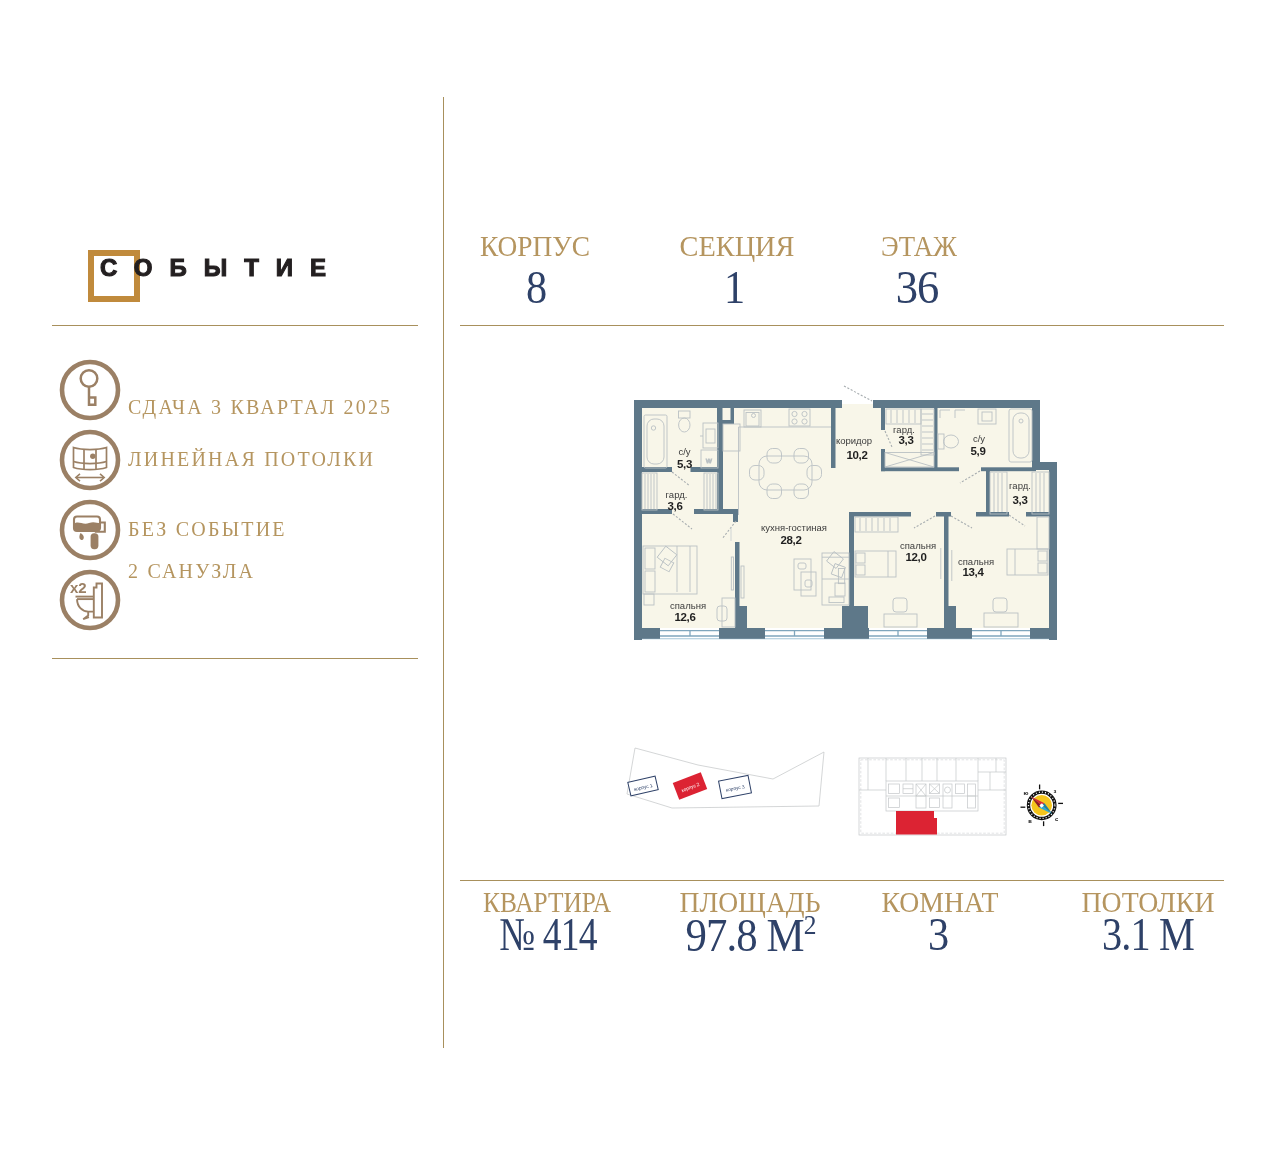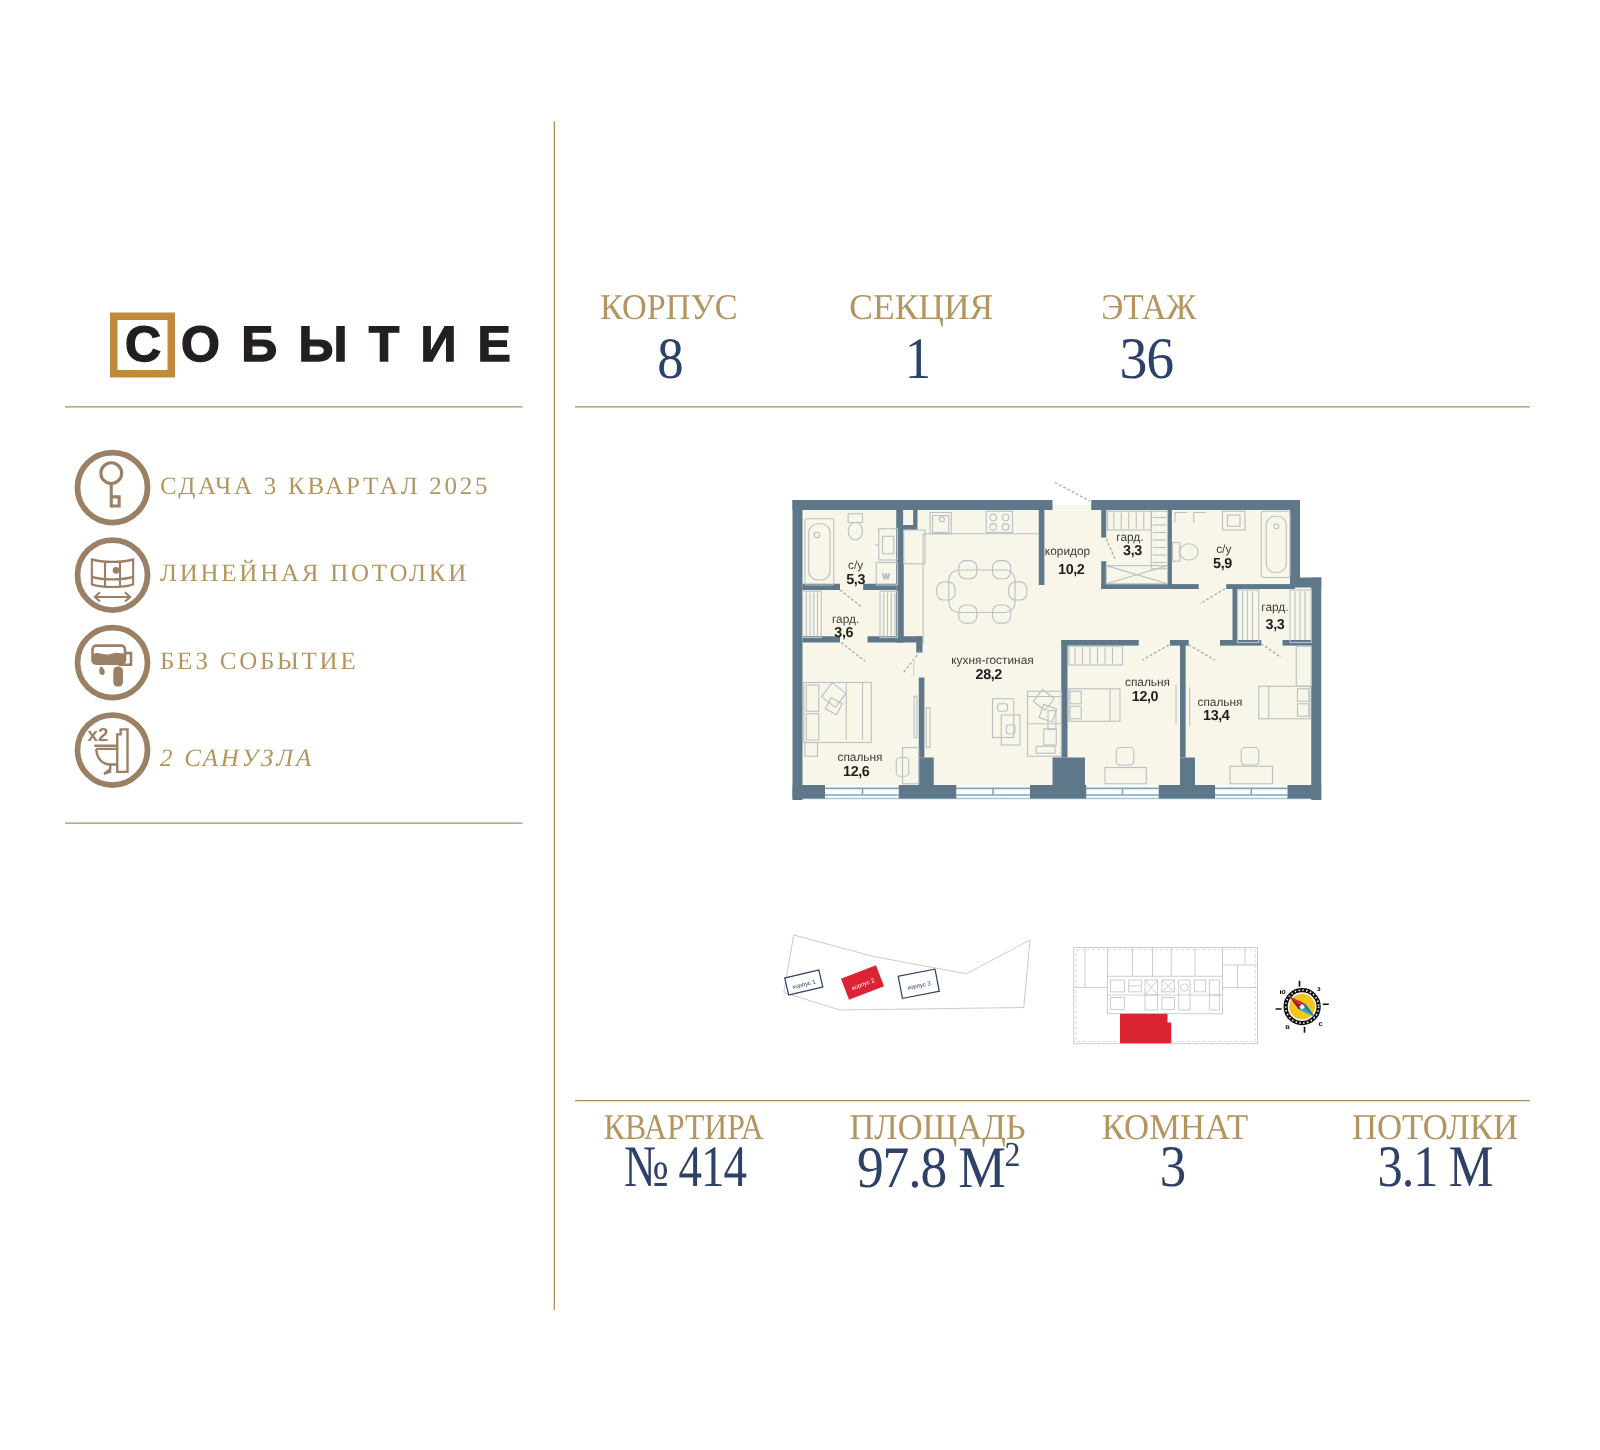--- a/index.html
+++ b/index.html
@@ -12,36 +12,36 @@
        letter-spacing:0px;position:absolute;white-space:nowrap;line-height:1;}
   .val{font-family:"Liberation Serif", serif;color:#2e4168;font-size:47px;
        position:absolute;white-space:nowrap;line-height:1;letter-spacing:-1px;}
   .feat{position:absolute;left:128px;font-family:"Liberation Serif", serif;
         color:#b5955f;font-size:20px;letter-spacing:2.2px;white-space:nowrap;}
 </style>
 </head>
 <body>
 
 <div class="abs" style="left:88px;top:250px;width:52px;height:52px;border:6px solid #c08a3c;box-sizing:border-box;"></div>
-<div class="abs" style="left:100px;top:254px;width:320px;font-size:40px;font-weight:bold;color:#231f20;letter-spacing:17px;white-space:nowrap;-webkit-text-stroke:1.1px #231f20;">СОБЫТИЕ</div>
+<div class="abs" style="left:100px;top:254px;width:320px;font-size:24px;font-weight:bold;color:#231f20;letter-spacing:17px;white-space:nowrap;-webkit-text-stroke:1.1px #231f20;">СОБЫТИЕ</div>
 
 <div class="hline" style="left:52px;top:325px;width:366px;"></div>
 
 <div class="hline" style="left:52px;top:658px;width:366px;"></div>
 
 <svg class="abs" style="left:58px;top:358px;" width="64" height="64" viewBox="-32 -32 64 64">
   <circle cx="0" cy="0" r="28" fill="none" stroke="#9b8065" stroke-width="4.6"></circle>
   <g stroke="#9b8065" stroke-width="2.5" fill="none">
     <circle cx="-1" cy="-11.5" r="8.3"></circle>
     <line x1="-1" y1="-3.2" x2="-1" y2="16"></line>
     <path d="M-1,7.5 H5.3 V14.8 H-1"></path>
   </g>
 </svg>
 
-<div class="feat" style="top:378px;">СДАЧА 3 КВАРТАЛ 2025</div>
+<div class="feat" style="top:396px;">СДАЧА 3 КВАРТАЛ 2025</div>
 
 <svg class="abs" style="left:58px;top:428px;" width="64" height="64" viewBox="-32 -32 64 64">
   <circle cx="0" cy="0" r="28" fill="none" stroke="#9b8065" stroke-width="4.6"></circle>
   <g stroke="#9b8065" stroke-width="1.7" fill="none">
     <path d="M-16.5,-12.5 C-8,-9.8 8,-9.8 16.5,-12.5 L16.5,7.5 C8,10.3 -8,10.3 -16.5,7.5 Z"></path>
     <line x1="-6" y1="-10.7" x2="-6" y2="9.4"></line>
     <line x1="6" y1="-10.7" x2="6" y2="9.4"></line>
     <path d="M-16.5,1.5 C-8,4.2 8,4.2 16.5,1.5"></path>
   </g>
   <circle cx="2.8" cy="-3.8" r="2.7" fill="#9b8065"></circle>
@@ -72,21 +72,21 @@
   <text x="-20" y="-7" font-family="Liberation Sans, sans-serif" font-size="15" font-weight="bold" fill="#9b8065">x2</text>
   <g stroke="#9b8065" stroke-width="1.9" fill="none">
     <path d="M6.5,-16.5 H12 V17.5 H3.8 V-12.5 H6.5 V-16.5 H12"></path>
     <line x1="-14.5" y1="-3.4" x2="3.8" y2="-3.4"></line>
     <line x1="-13" y1="-0.9" x2="3.8" y2="-0.9"></line>
     <path d="M-13,-0.9 C-12.7,6.8 -8,11.4 -1.8,11.6 L3.8,11.6"></path>
     <path d="M-1.8,11.6 L-1.8,15.4 L-6.8,19.2 L-1,17.2"></path>
   </g>
 </svg>
 
-<div class="feat" style="top:596px;font-style:italic;">2 САНУЗЛА</div>
+<div class="feat" style="top:560px;">2 САНУЗЛА</div>
 
 <div class="vline" style="left:443px;top:97px;height:951px;"></div>
 
 <div class="lbl" style="left:535px;top:232px;transform:translateX(-50%) scaleX(0.944);">КОРПУС</div>
 <div class="val" style="left:536px;top:264px;transform:translateX(-50%) scaleX(0.9);">8</div>
 
 <div class="lbl" style="left:737px;top:232px;transform:translateX(-50%) scaleX(0.978);">СЕКЦИЯ</div>
 <div class="val" style="left:734px;top:264px;transform:translateX(-50%) scaleX(0.9);">1</div>
 
 <div class="lbl" style="left:919px;top:232px;transform:translateX(-50%) scaleX(0.923);">ЭТАЖ</div>

